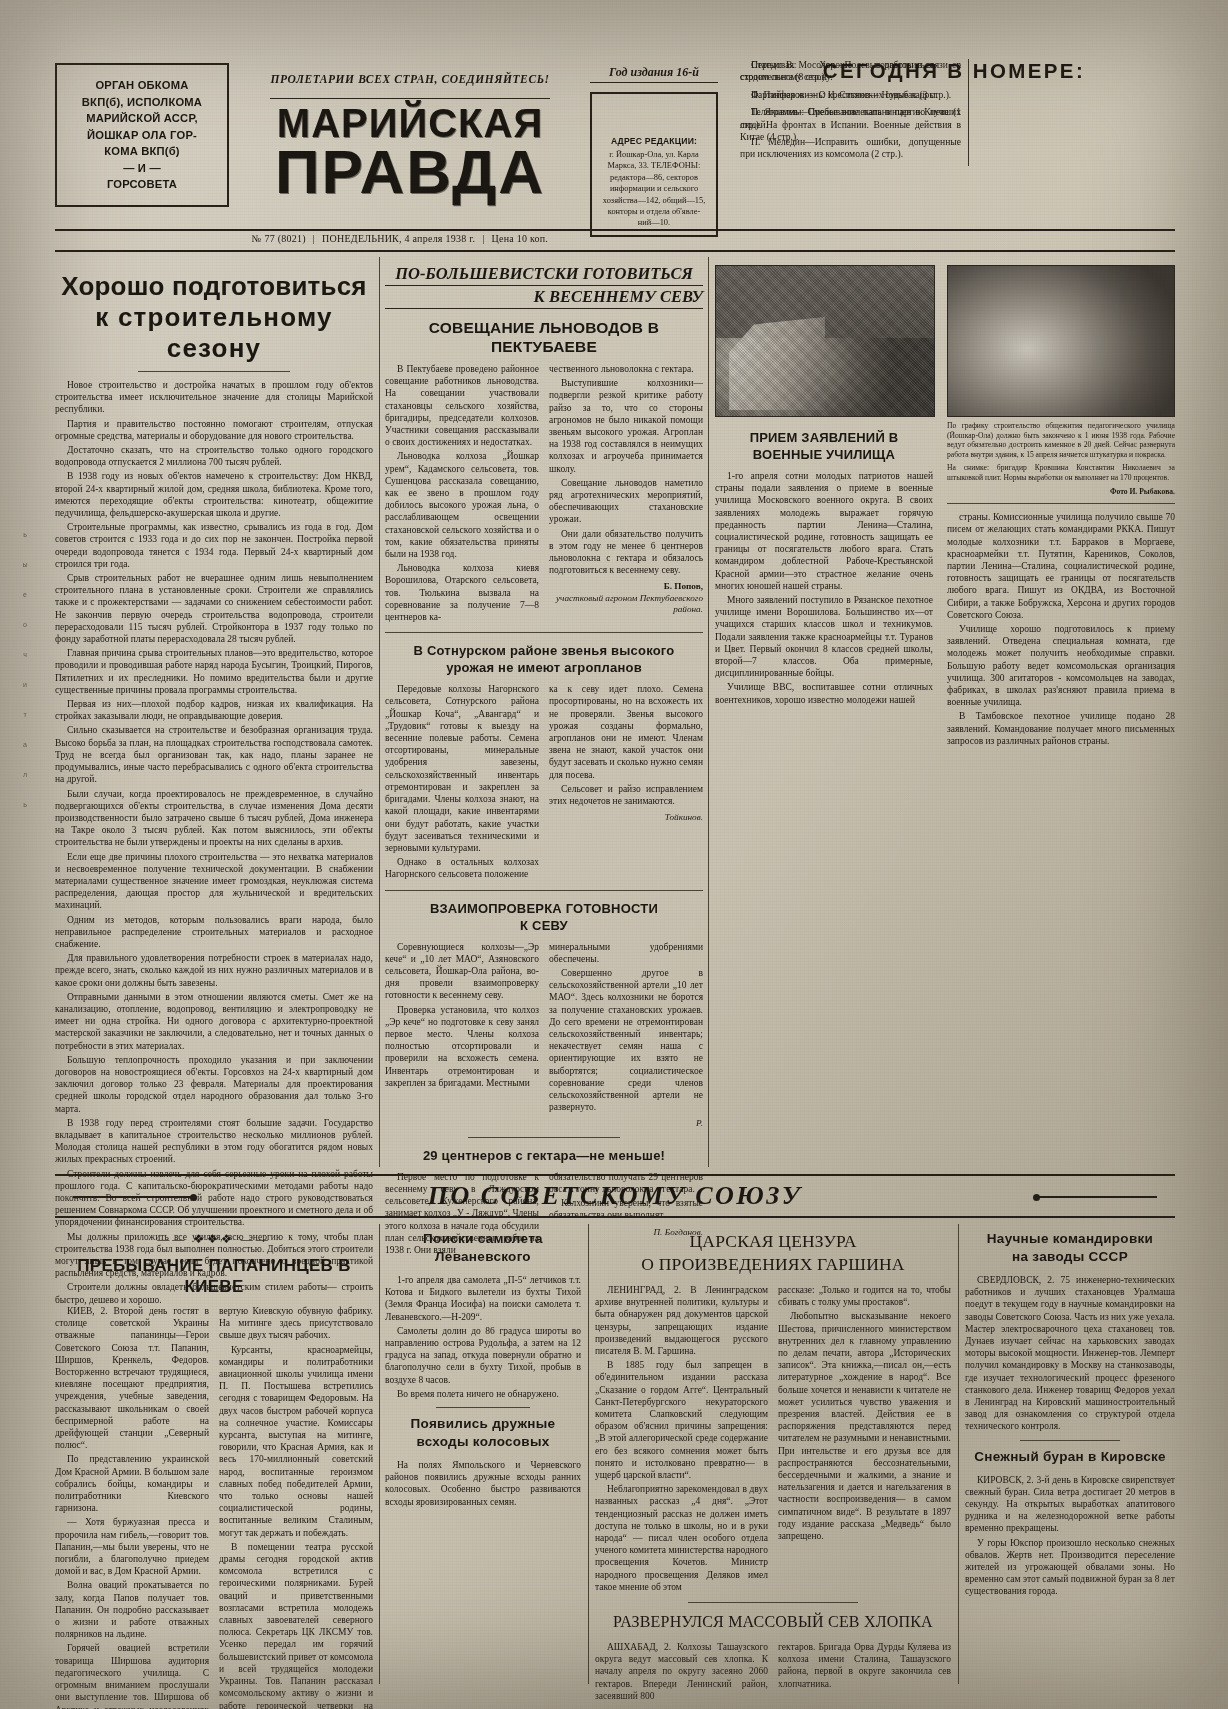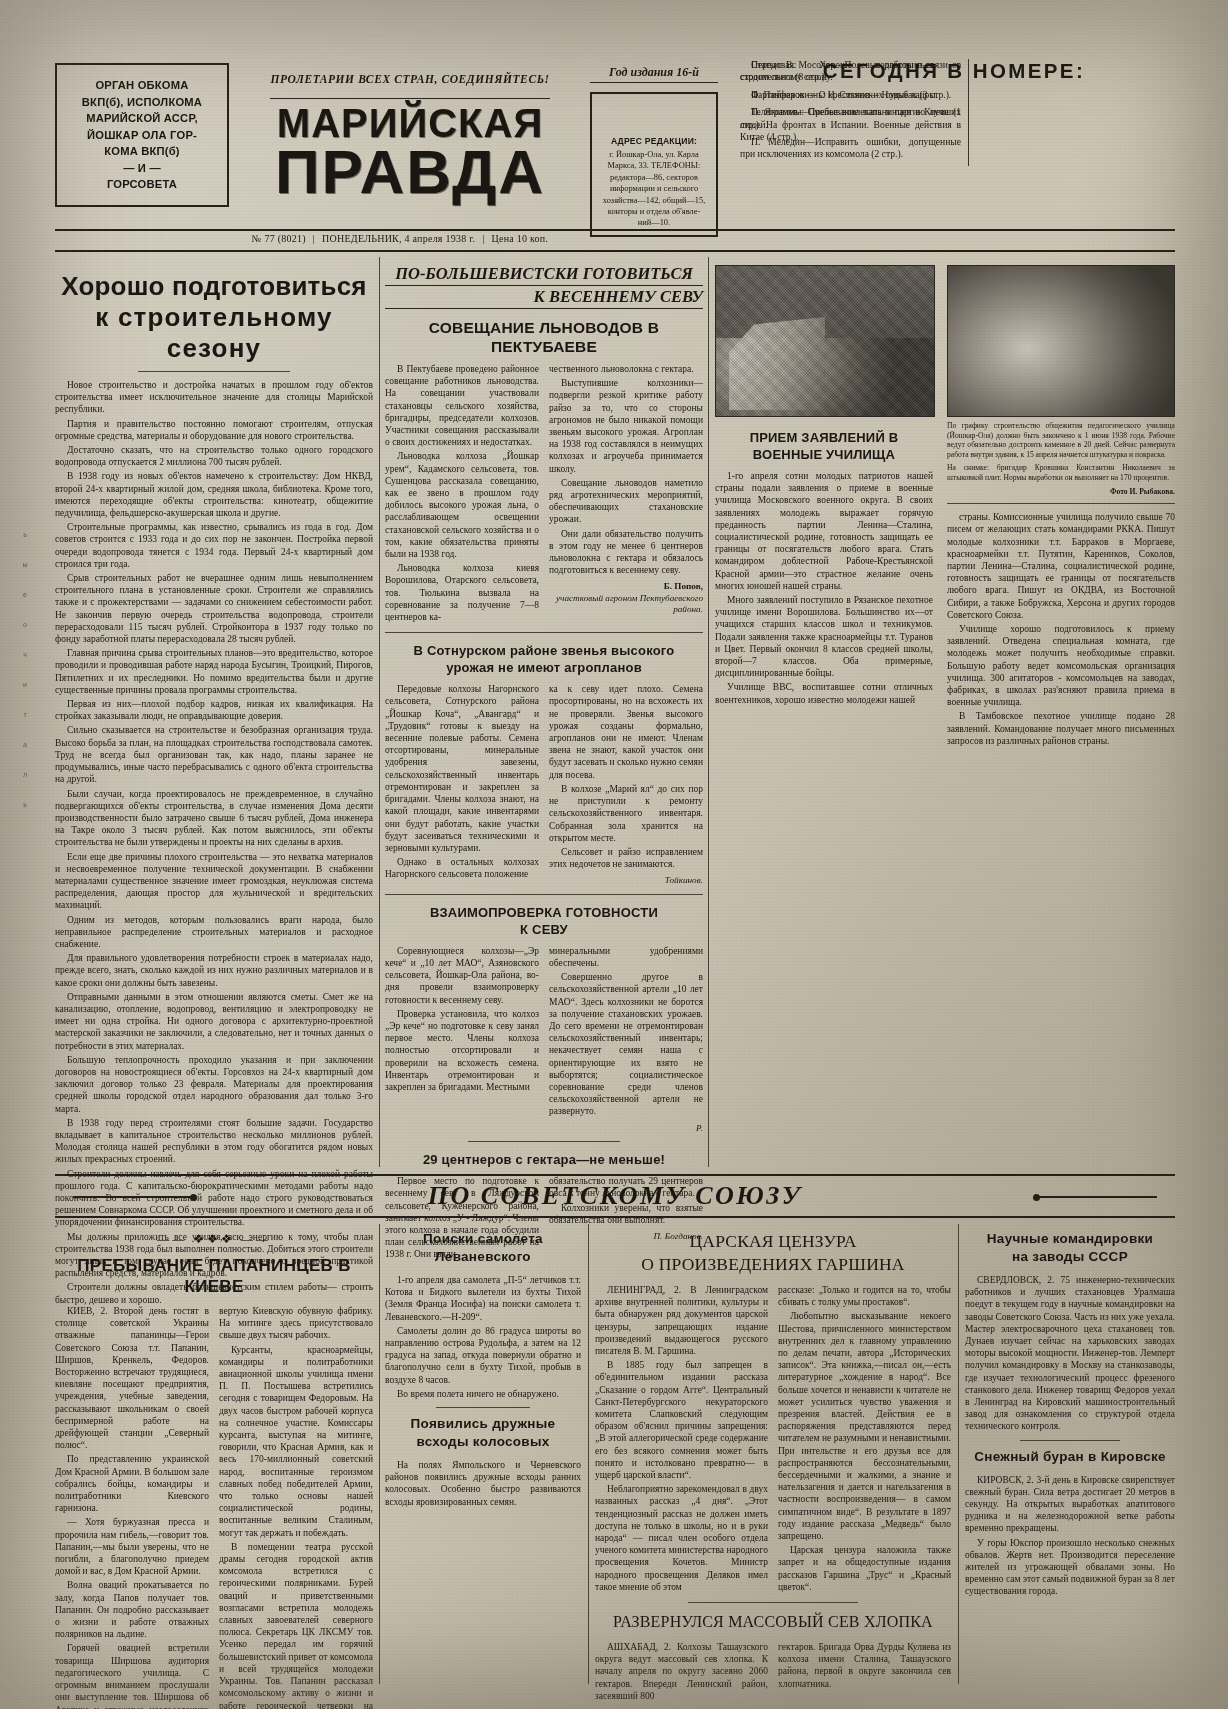--- a/index.html
+++ b/index.html
@@ -321,21 +321,20 @@
           <span>В Сотнурском районе звенья высокого</span><br>
           <span>урожая не имеют агропланов</span>
         </h3>
         <div class="two">
           <div>
             <p class="t">Передовые колхозы Нагорнского сельсовета, Сотнурского района „Йошкар Коча“, „Авангард“ и „Трудовик“ готовы к выезду на весенние полевые работы. Семена отсортированы, минеральные удобрения завезены, сельскохозяйственный инвентарь отремонтирован и закреплен за бригадами. Члены колхоза знают, на какой площади, какие инвентарями они будут работать, какие участки будут засеиваться техническими и зерновыми культурами.</p>
             <p class="t">Однако в остальных колхозах Нагорнского сельсовета положение</p>
           </div>
           <div>
             <p class="t noind">ка к севу идет плохо. Семена просортированы, но на всхожесть их не проверяли. Звенья высокого урожая созданы формально, агропланов они не имеют. Членам звена не знают, какой участок они будут засевать и сколько нужно семян для посева.</p>
-            <p class="t">В колхозе „Марий ял“ до сих пор не приступили к ремонту сельскохозяйственного инвентаря. Собранная зола хранится на открытом месте.</p>
             <p class="t">Сельсовет и райзо исправлением этих недочетов не занимаются.</p>
             <p class="sig">Тойкинов.</p>
           </div>
         </div>
 
         <div class="hr-f"></div>
         <h3 class="sect sm">
           <span>ВЗАИМОПРОВЕРКА ГОТОВНОСТИ</span><br>
           <span>К СЕВУ</span>
         </h3>
@@ -445,21 +444,20 @@
         </h3>
         <div class="two">
           <div>
             <p class="t">ЛЕНИНГРАД, 2. В Ленинградском архиве внутренней политики, культуры и быта обнаружен ряд документов царской цензуры, запрещающих издание произведений выдающегося русского писателя В. М. Гаршина.</p>
             <p class="t">В 1885 году был запрещен в об'единительном издании рассказа „Сказание о гордом Агге“. Центральный Санкт-Петербургского некураторского комитета Слапковский следующим образом об'яснил причины запрещения: „В этой аллегорической среде содержание его без всякого сомнения может быть понято и истолковано превратно— в ущерб царской власти“.</p>
             <p class="t">Неблагоприятно зарекомендовал в двух названных рассказ „4 дня“. „Этот тенденциозный рассказ не должен иметь доступа не только в школы, но и в руки народа“ — писал член особого отдела ученого комитета министерства народного просвещения Кочетов. Министр народного просвещения Деляков имел такое мнение об этом</p>
           </div>
           <div>
             <p class="t noind">рассказе: „Только и годится на то, чтобы сбивать с толку умы простаков“.</p>
             <p class="t">Любопытно высказывание некоего Шестова, причисленного министерством внутренних дел к главному управлению по делам печати, автора „Исторических записок“. Эта книжка,—писал он,—есть литературное „хождение в народ“. Все больше хочется и ненависти к читателе не может усилиться чувство уважения и презрения властей. Действия ее в распоряжения представляются перед читателем не разумными и ненавистными. При интельстве и его друзья все для распространяются бессознательными, бессердечными и жалкими, а знание и нательзагения и дается и нагельзагения в частности воспроизведения— в самом симпатичном виде“. В результате в 1897 году издание рассказа „Медведь“ было запрещено.</p>
-            <p class="t">Царская цензура наложила также запрет и на общедоступные издания рассказов Гаршина „Трус“ и „Красный цветок“.</p>
           </div>
         </div>
         <div class="hr-s"></div>
         <h3 class="ser" style="font-size:16px">РАЗВЕРНУЛСЯ МАССОВЫЙ СЕВ ХЛОПКА</h3>
         <div class="two">
           <div>
               <p class="t">АШХАБАД, 2. Колхозы Ташаузского округа ведут массовый сев хлопка. К началу апреля по округу засеяно 2060 гектаров. Впереди Ленинский район, засеявший 800</p>
             </div>
           <div>
               <p class="t noind">гектаров. Бригада Орва Дурды Куляева из колхоза имени Сталина, Ташаузского района, первой в округе закончила сев хлопчатника.</p>

